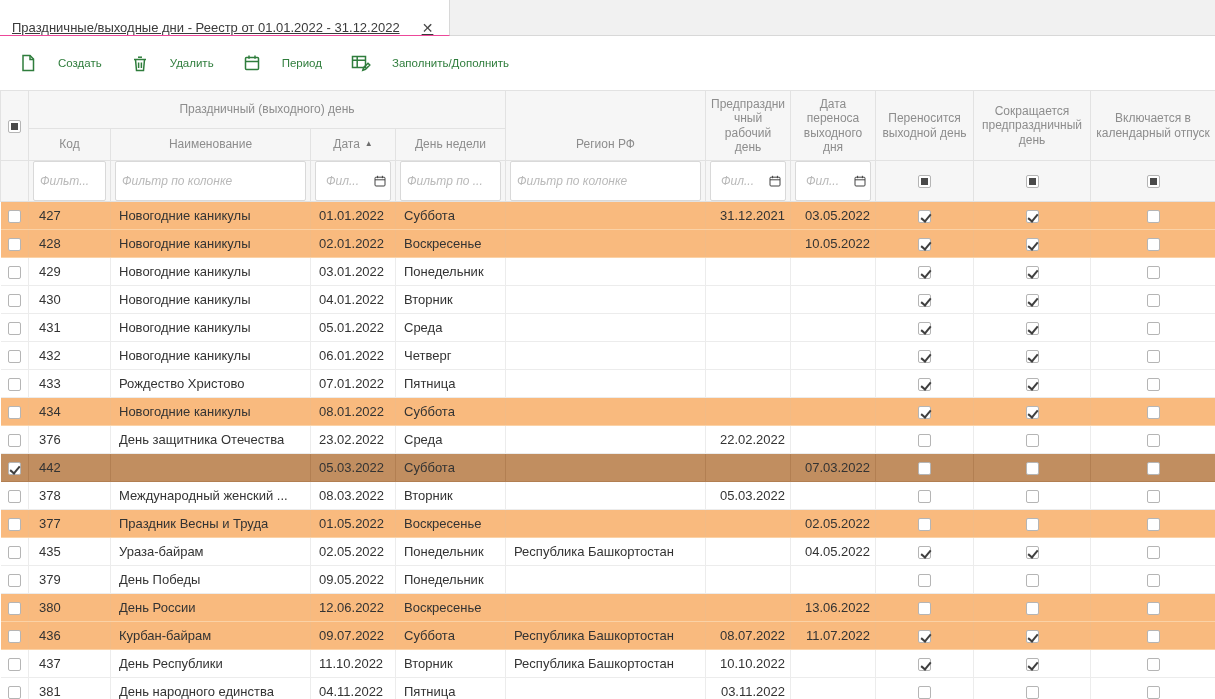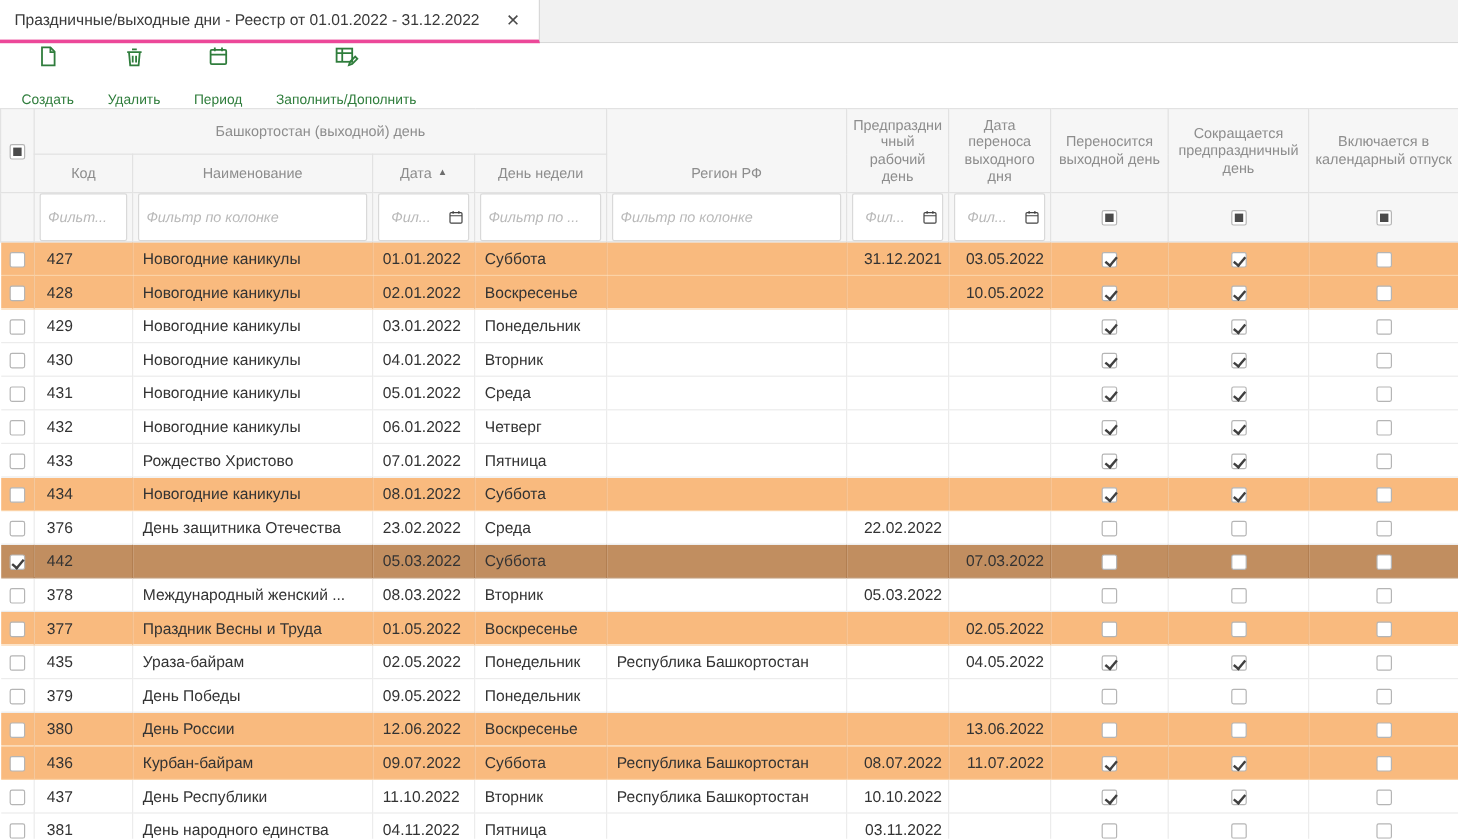--- a/index.html
+++ b/index.html
@@ -3,29 +3,29 @@
 <meta charset="utf-8">
 <style>
   * { margin:0; padding:0; box-sizing:border-box; }
   html,body { width:1215px; height:699px; overflow:hidden; background:#fff;
     font-family:"Liberation Sans", sans-serif; }
 
   
   .tabbar { height:36px; background:#f1f1f1; border-bottom:1px solid #d8d8d8;
     display:flex; align-items:stretch; }
   .tab { height:36px; margin-bottom:-1px; background:#fff;
-    border-right:1px solid #d8d8d8; border-bottom:3px solid #ec4899;
-    display:flex; align-items:center; gap:22px; padding:0 16px 0 12px;
-    font-size:13px; color:#3a3a3a; cursor:pointer; }
+    border-right:1px solid #d8d8d8; border-bottom:1px solid #ec4899;
+    display:flex; align-items:flex-end; gap:22px; padding:0 16px 0 12px;
+    font-size:13px; color:#3a3a3a; cursor:pointer;text-decoration:underline; }
   .tab-close { font-size:14px; color:#4a4a4a; cursor:pointer; line-height:1; }
 
   
   .toolbar { height:54px; background:#fff; display:flex; align-items:center;
     padding:0 8px; gap:8px; }
-  .tbtn { display:flex; flex-direction:column; align-items:center; gap:20px;
+  .tbtn { display:flex; flex-direction:row; align-items:center; gap:20px;
     padding:3px 10px; cursor:pointer; }
   .ticon { color:var(--accent-green,#2f7d3c); height:22px; display:flex; align-items:center; }
   .tlabel { font-size:11.5px; color:var(--accent-green,#2f7d3c); white-space:nowrap; }
 
   
   table { width:1215px; table-layout:fixed; border-collapse:collapse; font-size:13px; }
   thead th, thead td { background:var(--header-bg,#f6f6f6); color:var(--header-text,#8d8d8d);
     font-weight:normal; font-size:12px; line-height:1.18; text-align:center;
     vertical-align:middle; border:1px solid #e2e2e2; padding:2px 5px;
     overflow-wrap:break-word; word-break:break-word; }
@@ -132,21 +132,21 @@
         <col style="width:85px">
         <col style="width:98px">
     <col style="width:117px">
         <col style="width:125px">
   </colgroup>
   <thead>
     <tr class="band-row">
       <th class="c-sel" rowspan="2">
         <span class="cb ind"></span>
       </th>
-      <th colspan="4">Башкортостан (выходной) день</th>
+      <th colspan="4">Праздничный (выходного) день</th>
       <th class="th-region" rowspan="2">Регион РФ</th>
       <th rowspan="2">Предпраздничный рабочий день</th>
       <th rowspan="2">Дата переноса выходного дня</th>
       <th rowspan="2">Переносится выходной день</th>
       <th rowspan="2">Сокращается предпраздничный день</th>
       <th rowspan="2">Включается в календарный отпуск</th>
     </tr>
     <tr class="cols-row">
       <th>Код</th>
       <th>Наименование</th>

